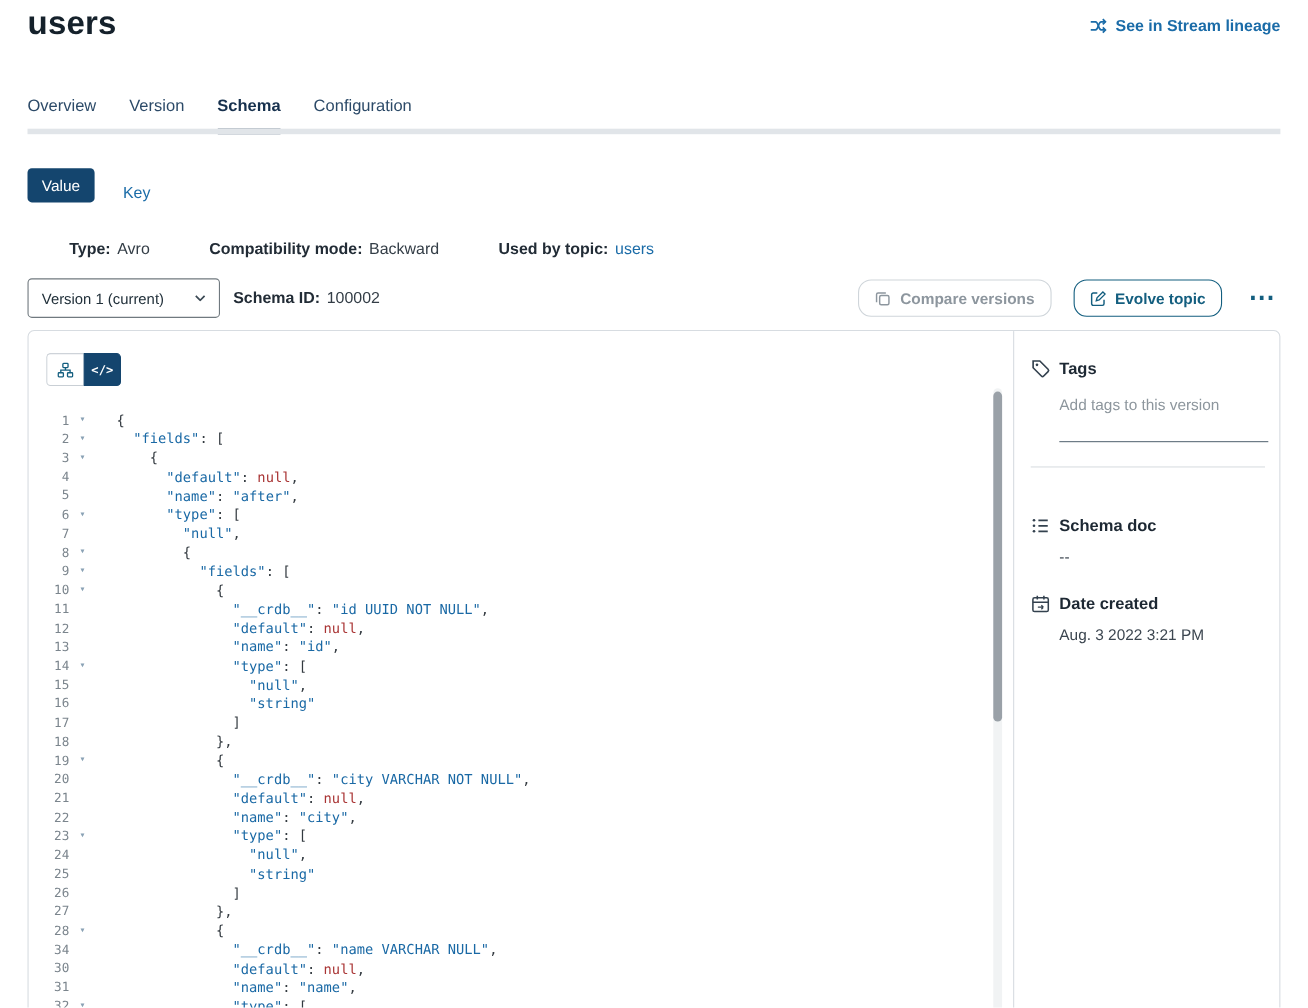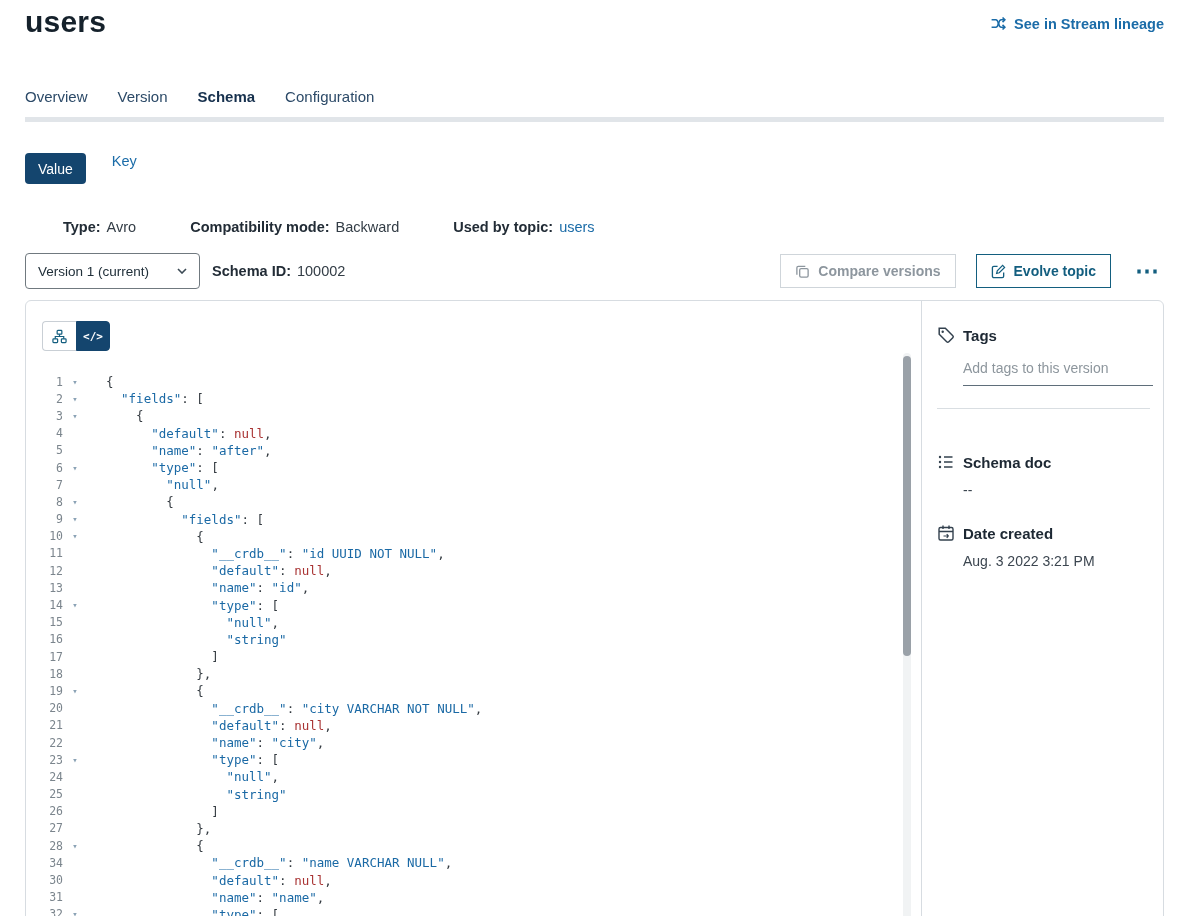--- a/index.html
+++ b/index.html
@@ -14,41 +14,41 @@
     gap:7px; color:#1b6ca8; font-size:14.5px; font-weight:600; cursor:pointer; text-decoration:none; }
 
   
   .tabs { position:absolute; left:25px; top:88px; display:flex; gap:30px; }
   .tab { position:relative; font-size:15px; color:#2c4a68; padding-bottom:17px; cursor:pointer; }
   .tab.active { color:#16304d; font-weight:600; }
   .tab.active::after { content:""; position:absolute; left:0; right:0; bottom:0; height:5px; background:#16304d; }
   .tab-underline-bar { position:absolute; left:25px; top:117px; width:1139px; height:5px; background:#e1e5e9; }
 
   
-  .mode-row { position:absolute; left:25px; top:153px; display:flex; align-items:flex-start; gap:26px; }
+  .mode-row { position:absolute; left:25px; top:153px; display:flex; align-items:flex-end; gap:26px; }
   .value-chip { background:#14456e; color:#fff; height:31px; padding:0 13px; border-radius:4px;
     display:flex; align-items:center; font-size:14px; cursor:pointer; }
   .key-link { color:#1b6ca8; font-size:14.5px; cursor:pointer; }
 
   
   .meta-row { position:absolute; left:25px; top:219px; display:flex; gap:16px; font-size:14.5px; align-items:center; }
   .meta-pair { display:flex; gap:6px; align-items:center;margin-left:38px; }
   .meta-label { font-weight:700; color:#222c36; }
   .meta-value { color:#333d46; }
   .meta-link { color:#1b6ca8; cursor:pointer; }
 
   
   .controls-row { position:absolute; left:25px; top:253px; width:1139px; height:36px;
     display:flex; align-items:center; }
   .version-select { width:175px; height:36px; border:1px solid #70797f; border-radius:4px;
     display:flex; align-items:center; justify-content:space-between; padding:0 12px;
     font-size:13.5px; color:#21303a; cursor:pointer; background:#fff; }
   .schema-id { display:flex; gap:6px; margin-left:12px; font-size:14.5px; align-items:center; }
   .right-controls { margin-left:auto; display:flex; align-items:center; gap:20px; }
-  .btn { height:34px; border-radius:0; display:flex; align-items:center; gap:8px;
+  .btn { height:34px; border-radius:12px; display:flex; align-items:center; gap:8px;
     padding:0 14px; font-size:14px; background:#fff; cursor:pointer; font-family:inherit; }
   .btn-compare { border:1px solid #cfd5da; color:#8d969e; font-weight:600; }
   .btn-evolve { border:1px solid #135e7f; color:#135e7f; font-weight:600; }
   .more-btn { color:#135e7f; font-size:24px; line-height:10px; letter-spacing:1px; cursor:pointer;
     padding:0 4px; font-weight:700; }
 
   
   .panel { position:absolute; left:25px; top:300px; width:1139px; height:660px;
     border:1px solid #d7dce1; border-radius:6px; background:#fff; }
   .ed-toolbar { position:absolute; left:16px; top:20px; display:flex; z-index:2; }
@@ -73,21 +73,21 @@
   .sb-thumb { position:absolute; left:0; top:3px; width:8px; height:300px; background:#9aa1a8;
     border-radius:4px; cursor:pointer; }
 
   .v-divider { position:absolute; left:895px; top:0; bottom:0; width:1px; background:#d7dce1; }
 
   
   .side { position:absolute; left:896px; top:0; width:243px; height:100%; padding:25px 15px; }
   .side-head { display:flex; align-items:center; gap:8px; font-size:15px; font-weight:700; color:#1d2833; }
   .side-head svg { flex:none; }
   .tag-input { display:block; margin:12px 0 0 26px; width:190px; border:none;
-    border-bottom:1px solid #5f6e7a; padding:4px 0 9px; font-size:14px; color:#333;
+    border-bottom:1px solid #5f6e7a; padding:4px 0 25px; font-size:14px; color:#333;
     font-family:inherit; outline:none; background:transparent; }
   .tag-input::placeholder { color:#8d969d; }
   .side-divider { margin-top:22px; height:1px; background:#d9dee2; }
   .side-head.doc { margin-top:44px; }
   .side-head.date { margin-top:26px; }
   .side-value { margin:11px 0 0 26px; font-size:14px; color:#3c4650; }
 </style>
 </head>
 <body>
 

